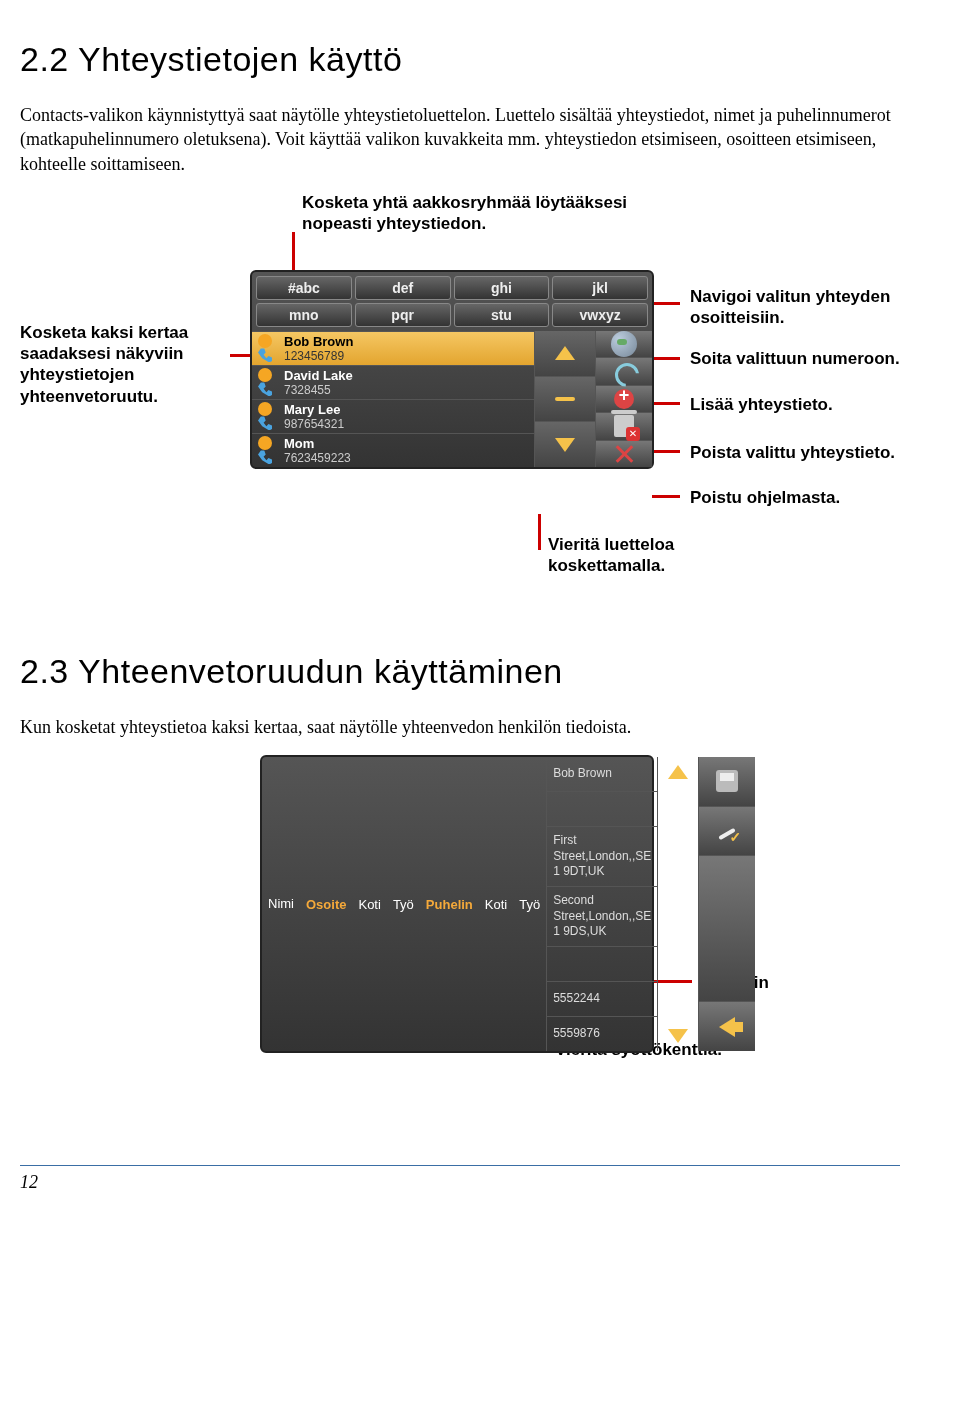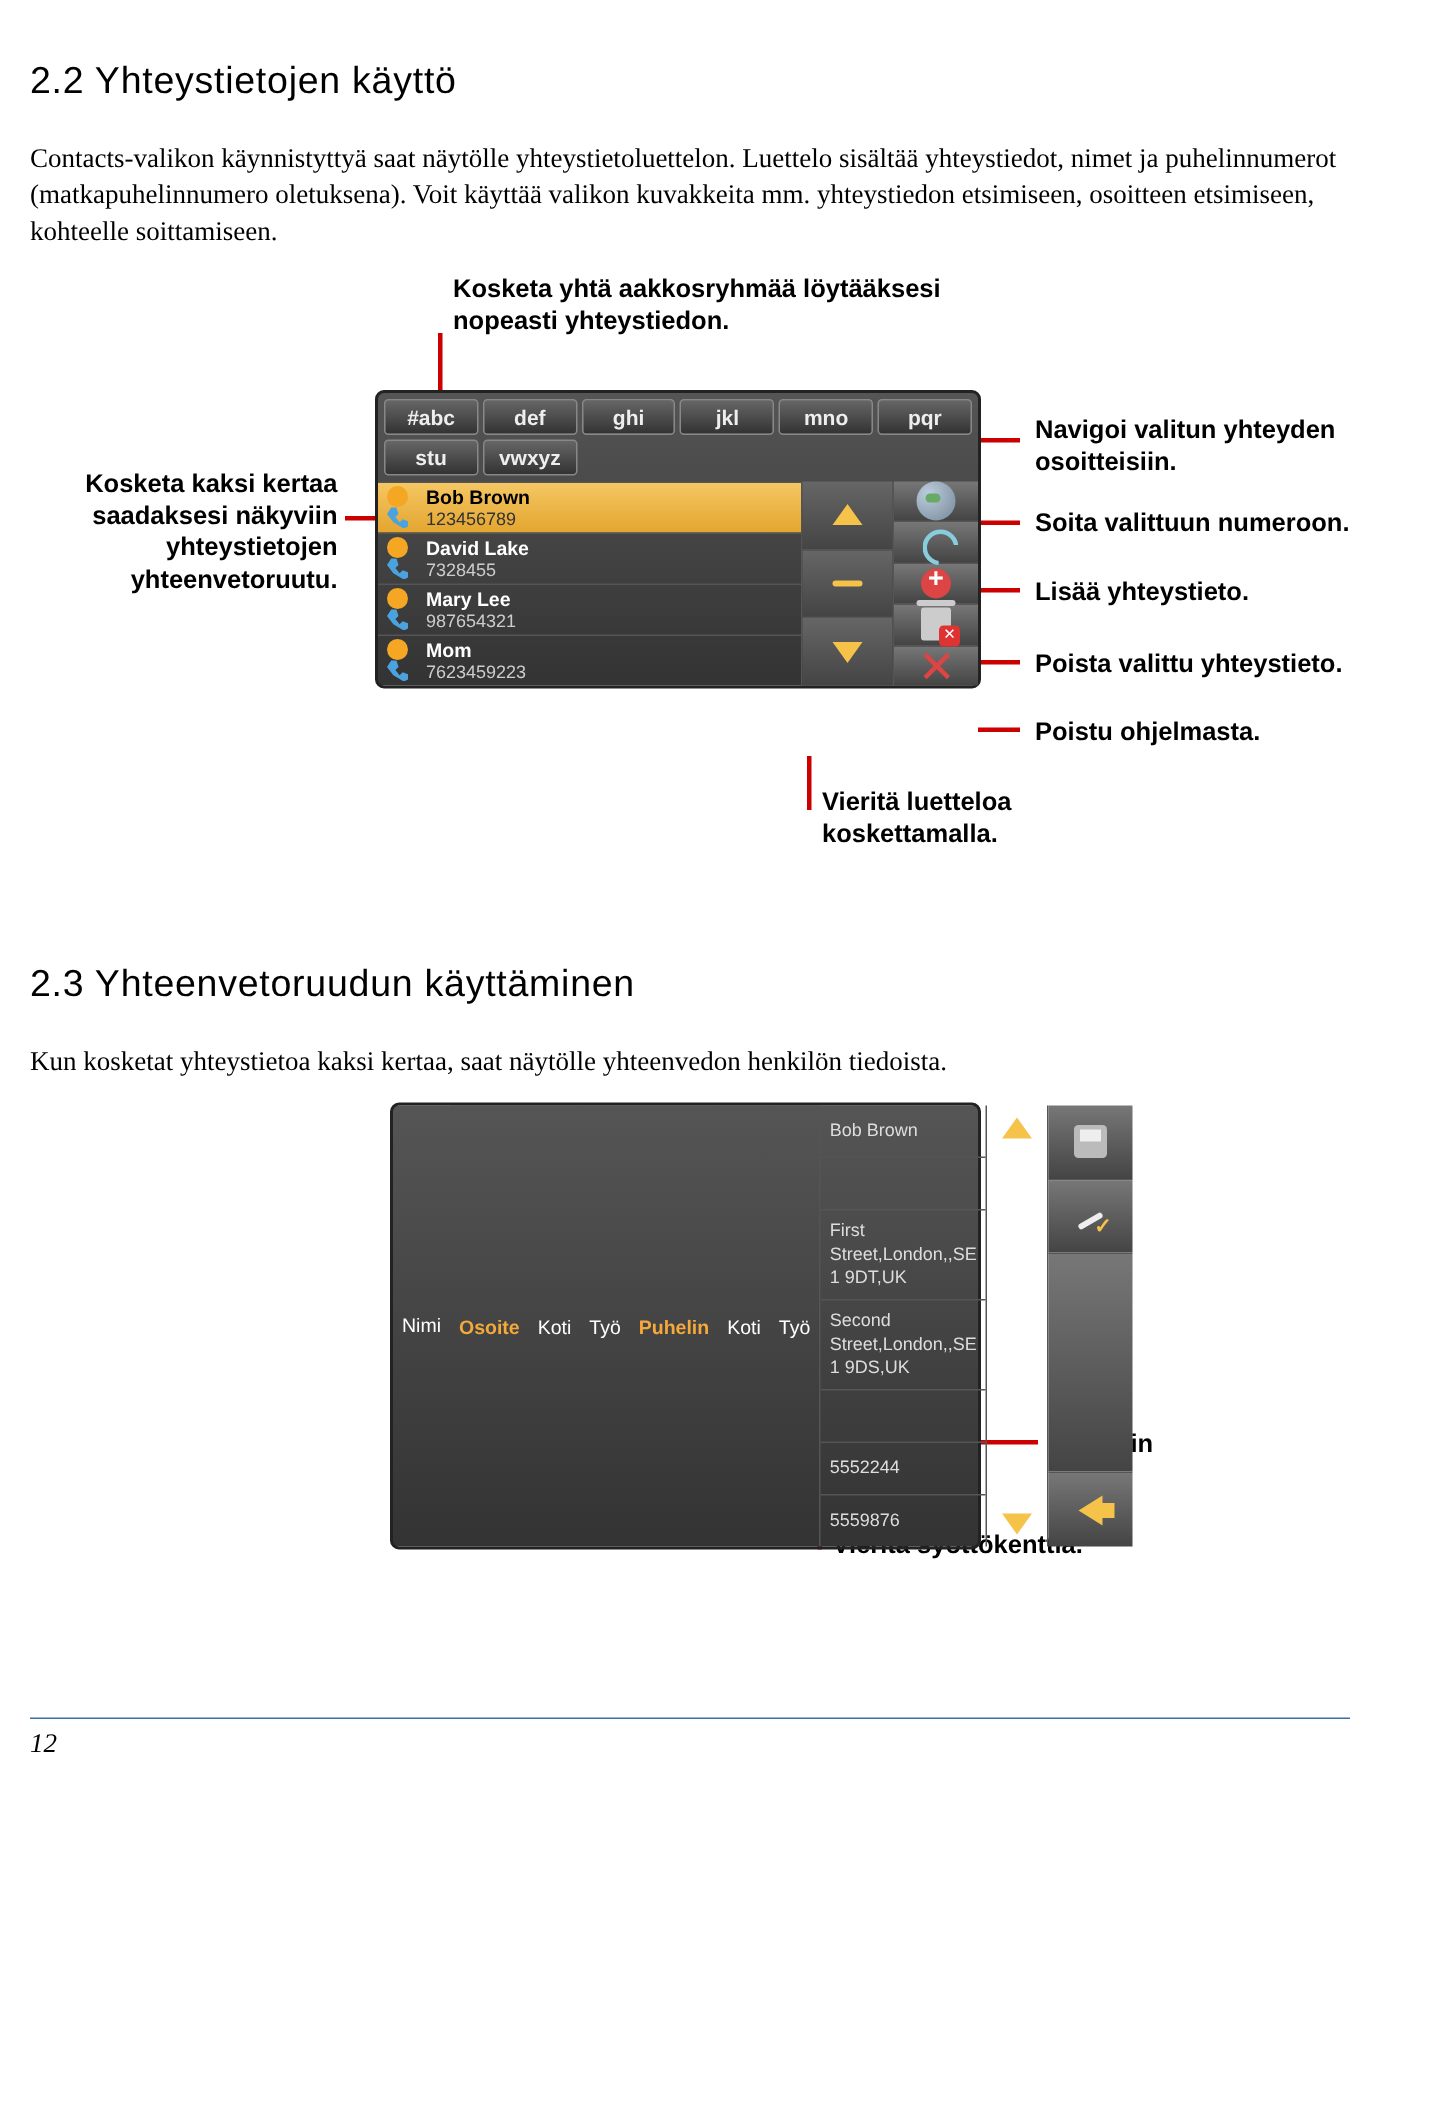--- a/index.html
+++ b/index.html
@@ -6,21 +6,21 @@
     margin: 0;
     padding: 40px 20px 20px 20px;
     font-family: Arial, Helvetica, sans-serif;
     font-size: 18px;
     color: #000;
     width: 920px;
     position: relative;
     box-sizing: border-box;
   }
   h2 {
-    font-size: 25px;
+    font-size: 34px;
     font-weight: normal;
     margin: 0 0 24px 0;
     font-family: "Arial Narrow", Arial, sans-serif;
     letter-spacing: 0.5px;
   }
   p.body {
     font-size: 18px;
     line-height: 1.35;
     margin: 0 0 16px 0;
     font-family: Georgia, "Times New Roman", serif;
@@ -44,21 +44,21 @@
     width: 400px;
     background: linear-gradient(#555, #333);
     border: 2px solid #222;
     border-radius: 6px;
     font-family: Arial, sans-serif;
     font-size: 13px;
     color: #fff;
   }
   .keypad {
     display: grid;
-    grid-template-columns: repeat(6, 1fr);
+    grid-template-columns: repeat(4, 1fr);
     gap: 3px;
     padding: 4px;
   }
   .key {
     background: linear-gradient(#666, #333);
     border: 1px solid #888;
     border-radius: 3px;
     text-align: center;
     padding: 3px 0;
     font-size: 14px;
@@ -182,21 +182,21 @@
 <h2>2.2  Yhteystietojen käyttö</h2>
 <p class="body">Contacts-valikon käynnistyttyä saat näytölle yhteystietoluettelon. Luettelo sisältää yhteystiedot, nimet ja puhelinnumerot (matkapuhelinnumero oletuksena). Voit käyttää valikon kuvakkeita mm. yhteystiedon etsimiseen, osoitteen etsimiseen, kohteelle soittamiseen.</p>
 
 <div class="fig1-wrap">
 
   <div class="ln" style="left:270px;top:88px;width:3px;height:-10px;"></div>
   <div class="ln" style="left:272px;top:40px;width:3px;height:38px;"></div>
   <div class="label callout" style="left:282px;top:0;width:350px;">Kosketa yhtä aakkosryhmää löytääksesi nopeasti yhteystiedon.</div>
 
   <div class="ln" style="left:210px;top:162px;width:32px;height:3px;"></div>
-  <div class="label callout" style="left:0;top:130px;width:205px;text-align:right;">Kosketa kaksi kertaa saadaksesi näkyviin yhteystietojen yhteenvetoruutu.</div>
+  <div class="label callout" style="left:0;top:130px;width:205px;">Kosketa kaksi kertaa saadaksesi näkyviin yhteystietojen yhteenvetoruutu.</div>
 
   <div class="ln" style="left:632px;top:110px;width:28px;height:3px;"></div>
   <div class="label callout" style="left:670px;top:94px;width:240px;">Navigoi valitun yhteyden osoitteisiin.</div>
 
   <div class="ln" style="left:632px;top:165px;width:28px;height:3px;"></div>
   <div class="label callout" style="left:670px;top:156px;width:240px;">Soita valittuun numeroon.</div>
 
   <div class="ln" style="left:632px;top:210px;width:28px;height:3px;"></div>
   <div class="label callout" style="left:670px;top:202px;width:240px;">Lisää yhteystieto.</div>
 

